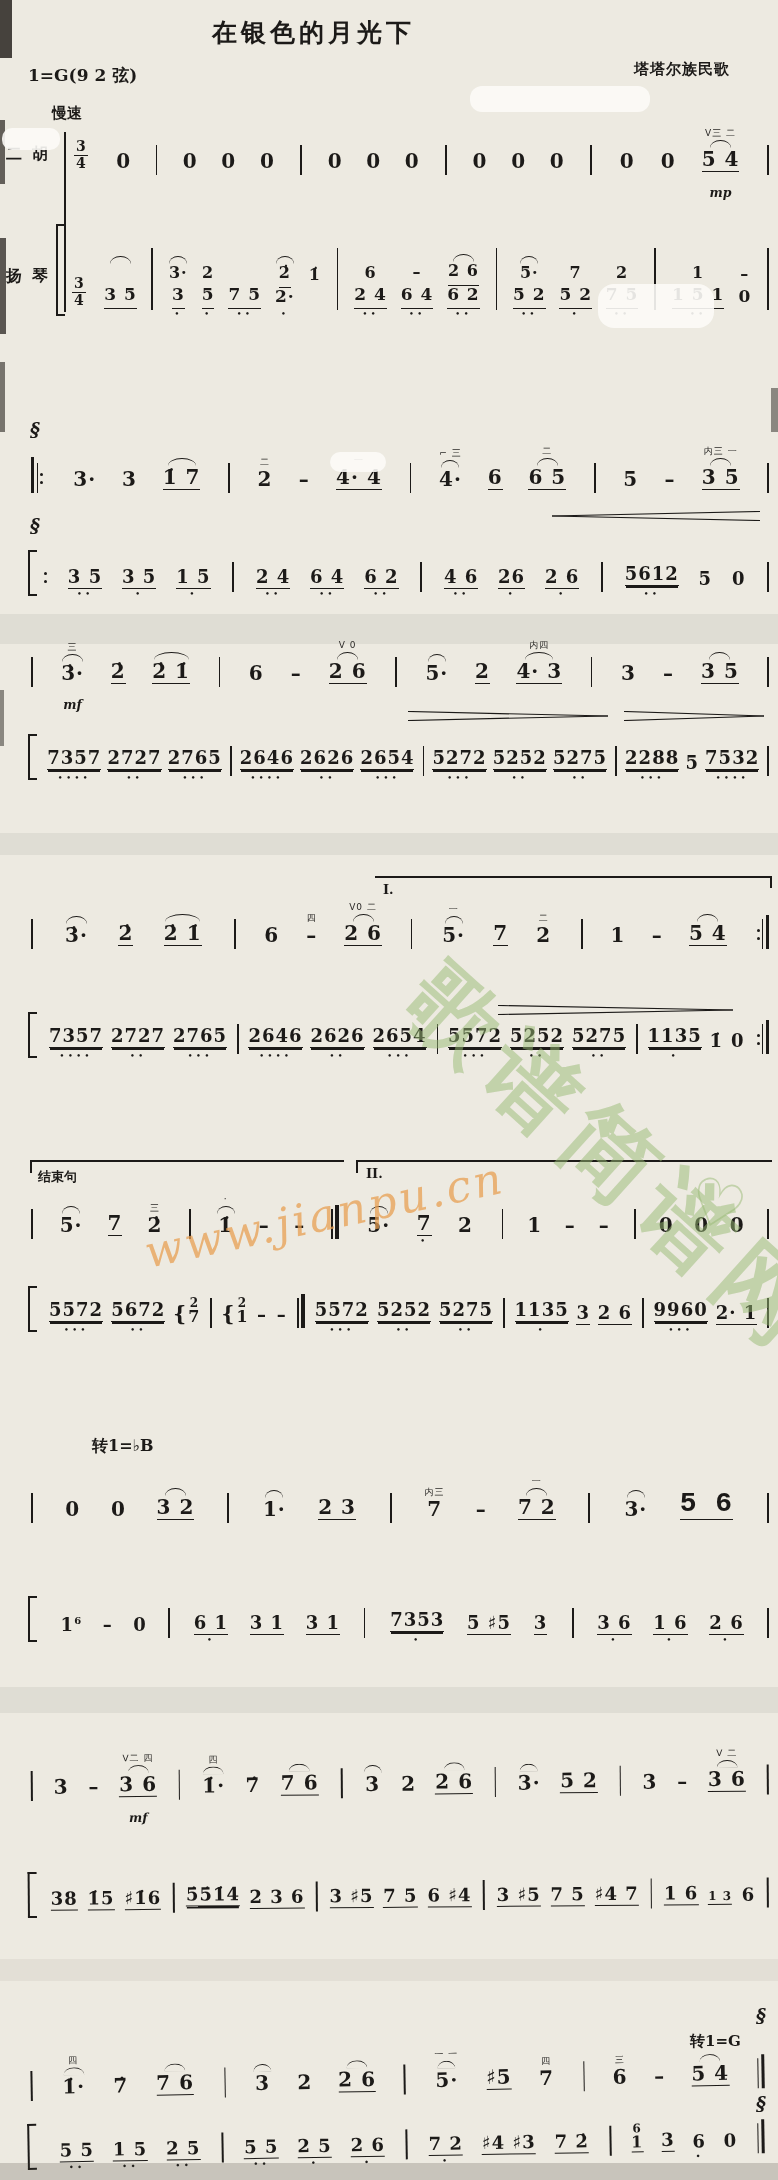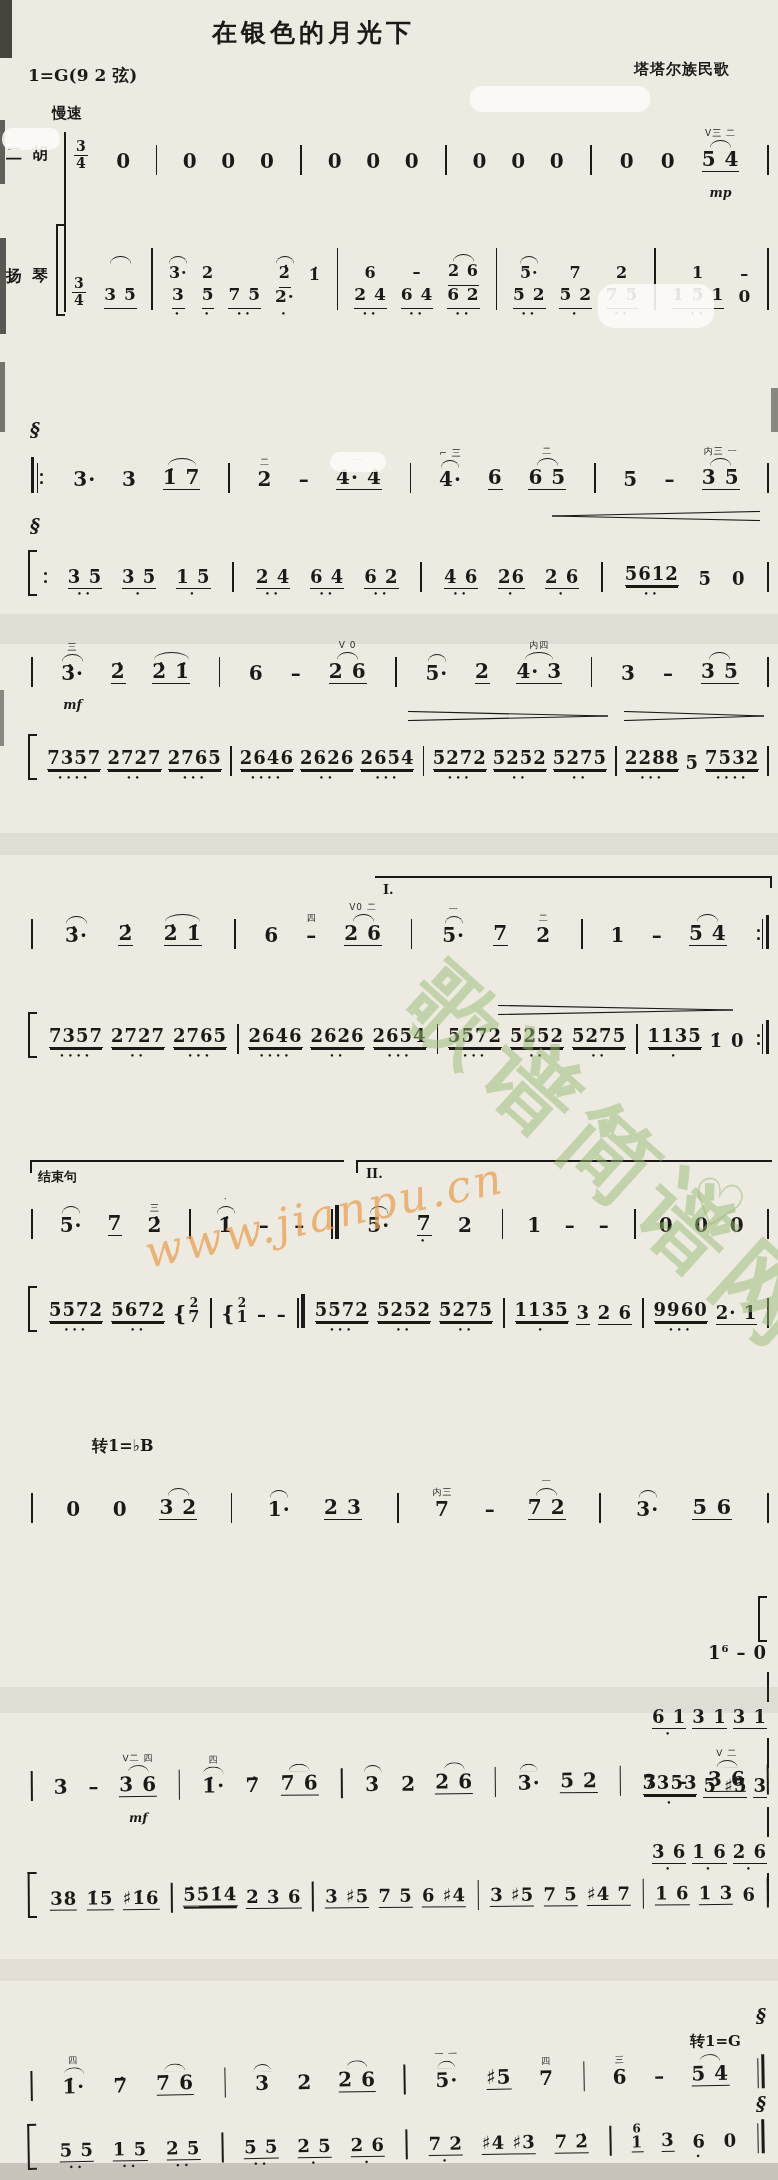--- a/index.html
+++ b/index.html
@@ -532,21 +532,21 @@
             <div class="dts">••</div>
           </div>
           <div class="grp">
             <div class="na u2" style="font-size: 18px;">2654</div>
             <div class="dts">•••</div>
           </div>
         </div>
         <div class="barwrap" style="margin-bottom: 6px;">
           <div class="bline" style="height: 30px;"></div>
         </div>
-        <div class="measure" style="flex-grow: 3; justify-content: center;">
+        <div class="measure" style="flex-grow: 3;">
           <div class="grp">
             <div class="na u2" style="font-size: 18px;">5272</div>
             <div class="dts">•••</div>
           </div>
           <div class="grp">
             <div class="na u2" style="font-size: 18px;">5252</div>
             <div class="dts">••</div>
           </div>
           <div class="grp">
             <div class="na u2" style="font-size: 18px;">5275</div>
@@ -1007,29 +1007,29 @@
         <div class="barwrap" style="margin-bottom: 6px;">
           <div class="bline" style="height: 30px;"></div>
         </div>
         <div class="measure" style="flex-grow: 2.4;">
           <div class="grp">
             <div class="arc" style="width: 18px;"></div>
             <div class="na" style="font-size: 20px;">3·</div>
             <div class="dts"></div>
           </div>
           <div class="grp">
-            <div class="na u1" style="font-size: 21px;">5 6</div>
-            <div class="dts"></div>
-          </div>
-        </div>
-        <div class="barwrap" style="margin-bottom: 6px;">
-          <div class="bline" style="height: 30px;"></div>
-        </div>
-      </div>
-      <div class="stave" style="left: 28px; top: 1596px; width: 744px; flex-direction: column;">
+            <div class="na u1" style="font-size: 28px; font-family: Liberation Mono, monospace;">5 6</div>
+            <div class="dts"></div>
+          </div>
+        </div>
+        <div class="barwrap" style="margin-bottom: 6px;">
+          <div class="bline" style="height: 30px;"></div>
+        </div>
+      </div>
+      <div class="stave" style="left: 28px; top: 1596px; width: 744px;">
         <div class="brace" style="height: 42px;"></div>
         <div class="measure" style="flex-grow: 2.6;">
           <div class="grp">
             <div class="na" style="font-size: 18px;">1<span class="supn">6</span></div>
             <div class="dts"></div>
           </div>
           <div class="grp">
             <div class="na" style="font-size: 18px;">–</div>
             <div class="dts"></div>
           </div>
@@ -1256,21 +1256,21 @@
         </div>
         <div class="barwrap" style="margin-bottom: 6px;">
           <div class="bline" style="height: 30px;"></div>
         </div>
         <div class="measure" style="flex-grow: 3;">
           <div class="grp">
             <div class="na u1" style="font-size: 18px;">1 6</div>
             <div class="dts"></div>
           </div>
           <div class="grp">
-            <div class="na u1" style="font-size: 18px;">1 3</div>
+            <div class="na u1" style="font-size: 12px;">1 3</div>
             <div class="dts"></div>
           </div>
           <div class="grp">
             <div class="na" style="font-size: 18px;">6</div>
             <div class="dts"></div>
           </div>
         </div>
         <div class="barwrap" style="margin-bottom: 6px;">
           <div class="bline" style="height: 30px;"></div>
         </div>

